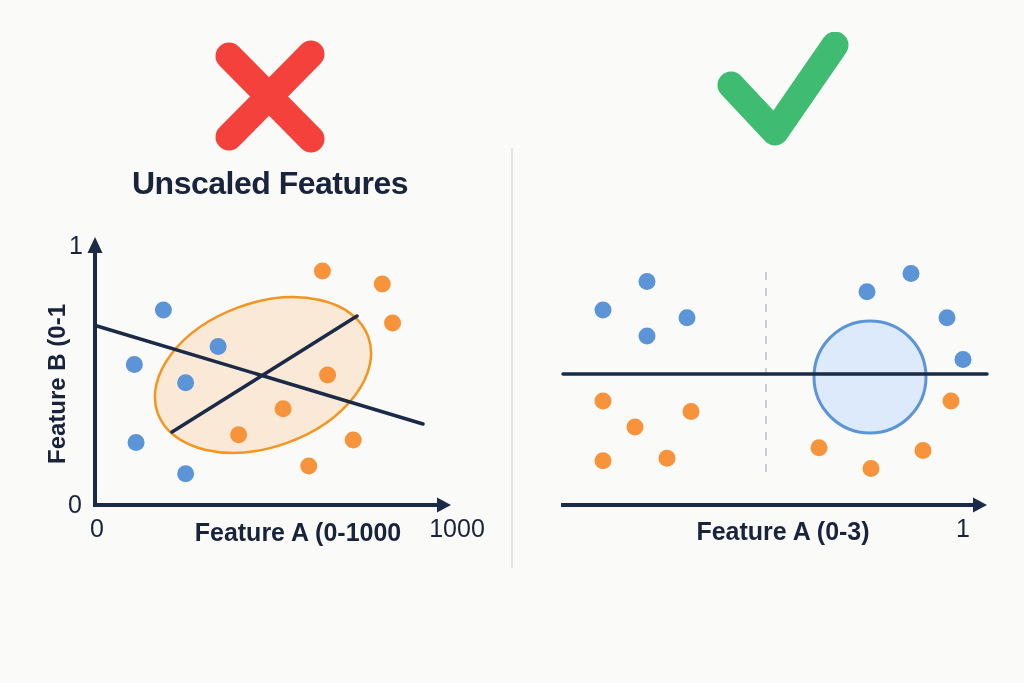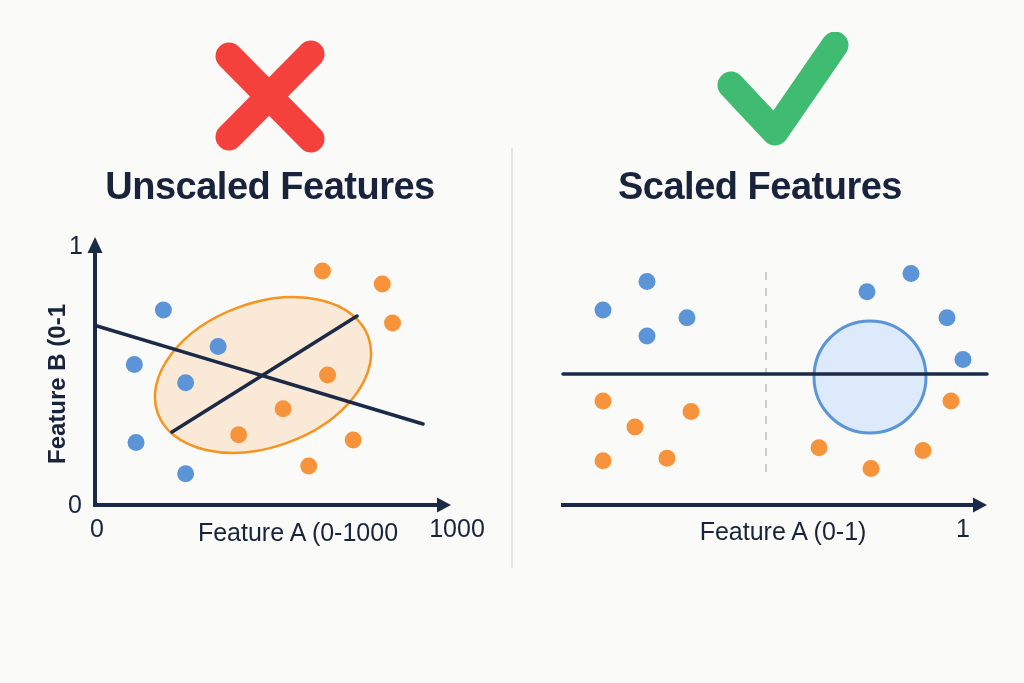--- a/index.html
+++ b/index.html
@@ -12,26 +12,26 @@
   }
   .lbl{
     position:absolute;
     color:var(--text,#19233B);
     font-family:"Liberation Sans",sans-serif;
     line-height:1.1;
     white-space:nowrap;
   }
   .panel-title{
     width:400px;text-align:center;
-    font-size:38px;font-weight:bold;letter-spacing:-0.5px;
+    font-size:32px;font-weight:bold;letter-spacing:-0.5px;
     top:166px;
   }
   #left-title{left:70px;}
   #right-title{left:560px;}
-  .axis-title{font-weight:normal;font-size:25px;text-align:center;width:300px;}
+  .axis-title{font-weight:bold;font-size:25px;text-align:center;width:300px;}
   .tick{font-size:25px;text-align:center;width:80px;}
   #lt-ylabel{
     left:57px;top:384px;
     transform:translate(-50%,-50%) rotate(-90deg);
     font-weight:bold;font-size:24px;
   }
   #lt-xlabel{left:148px;top:519px;}
   #rt-xlabel{left:633px;top:518px;}
   #lt-tick-y1{left:36px;top:232px;}
   #lt-tick-y0{left:35px;top:491px;}
@@ -102,24 +102,23 @@
 
   <svg id="cross-icon" class="verdict" width="110" height="114" viewBox="0 0 110 114">
     <line x1="14" y1="16" x2="96" y2="99" stroke="#F4413B" stroke-width="27" stroke-linecap="round" class="cross-stroke"></line>
     <line x1="96" y1="14" x2="14" y2="97" stroke="#F4413B" stroke-width="27" stroke-linecap="round" class="cross-stroke"></line>
   </svg>
   <svg id="check-icon" class="verdict" width="136" height="114" viewBox="0 0 136 114">
     <path d="M 18 53 L 62 100 L 122 13" fill="none" stroke="#3FBC72" stroke-width="27" stroke-linecap="round" stroke-linejoin="round" class="check-stroke"></path>
   </svg>
 
   <div id="left-title" class="lbl panel-title">Unscaled Features</div>
-  <div id="right-title" class="lbl panel-title">Scaled Features</div>
 
   <div id="lt-ylabel" class="lbl">Feature B (0-1</div>
   <div id="lt-xlabel" class="lbl axis-title">Feature A (0-1000</div>
   <div id="lt-tick-y1" class="lbl tick">1</div>
   <div id="lt-tick-y0" class="lbl tick">0</div>
   <div id="lt-tick-x0" class="lbl tick">0</div>
   <div id="lt-tick-x1000" class="lbl tick">1000</div>
 
-  <div id="rt-xlabel" class="lbl axis-title">Feature A (0-1)</div>
+  <div id="rt-xlabel" class="lbl axis-title">Feature A (0-3)</div>
   <div id="rt-tick-x1" class="lbl tick">1</div>
 </div>
 
 </body></html>

